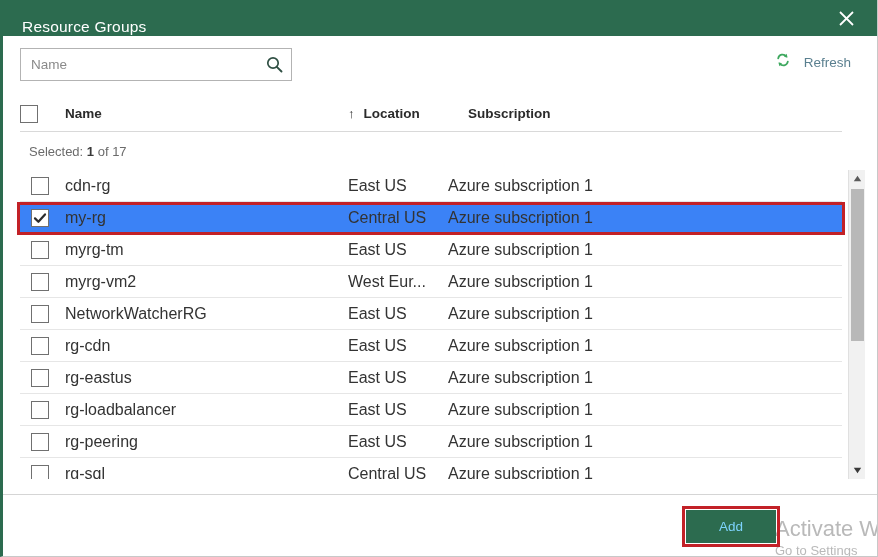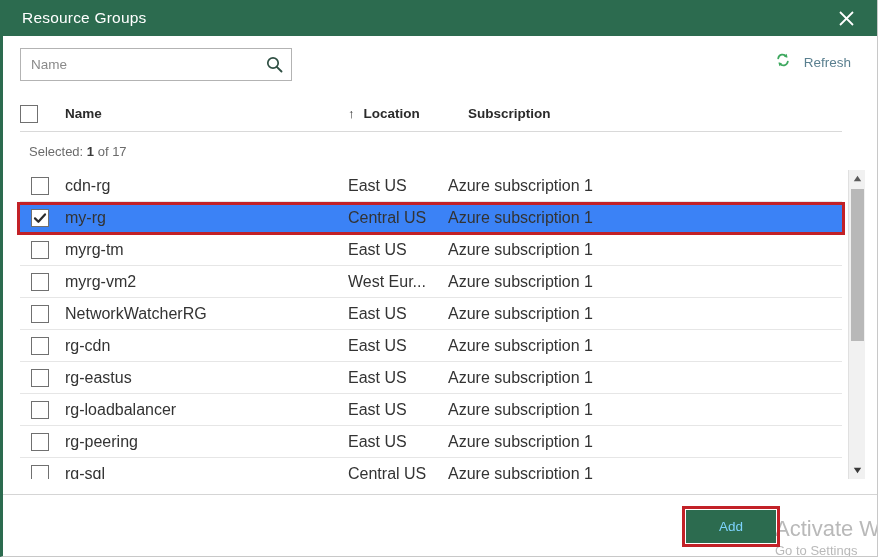--- a/index.html
+++ b/index.html
@@ -24,21 +24,21 @@
   }
 
   
   #titlebar {
     position: absolute;
     left: -3px; top: 0;
     width: 878px;
     height: 36px;
     background: #2c6b4f;
     display: flex;
-    align-items: center;
+    align-items: flex-end;
   }
   #title-text {
     margin-left: 22px;
     color: #ffffff;
     font-size: 15.5px;
     letter-spacing: .2px;
   }
   #close-btn {
     position: absolute;
     right: 12px; top: 0;

